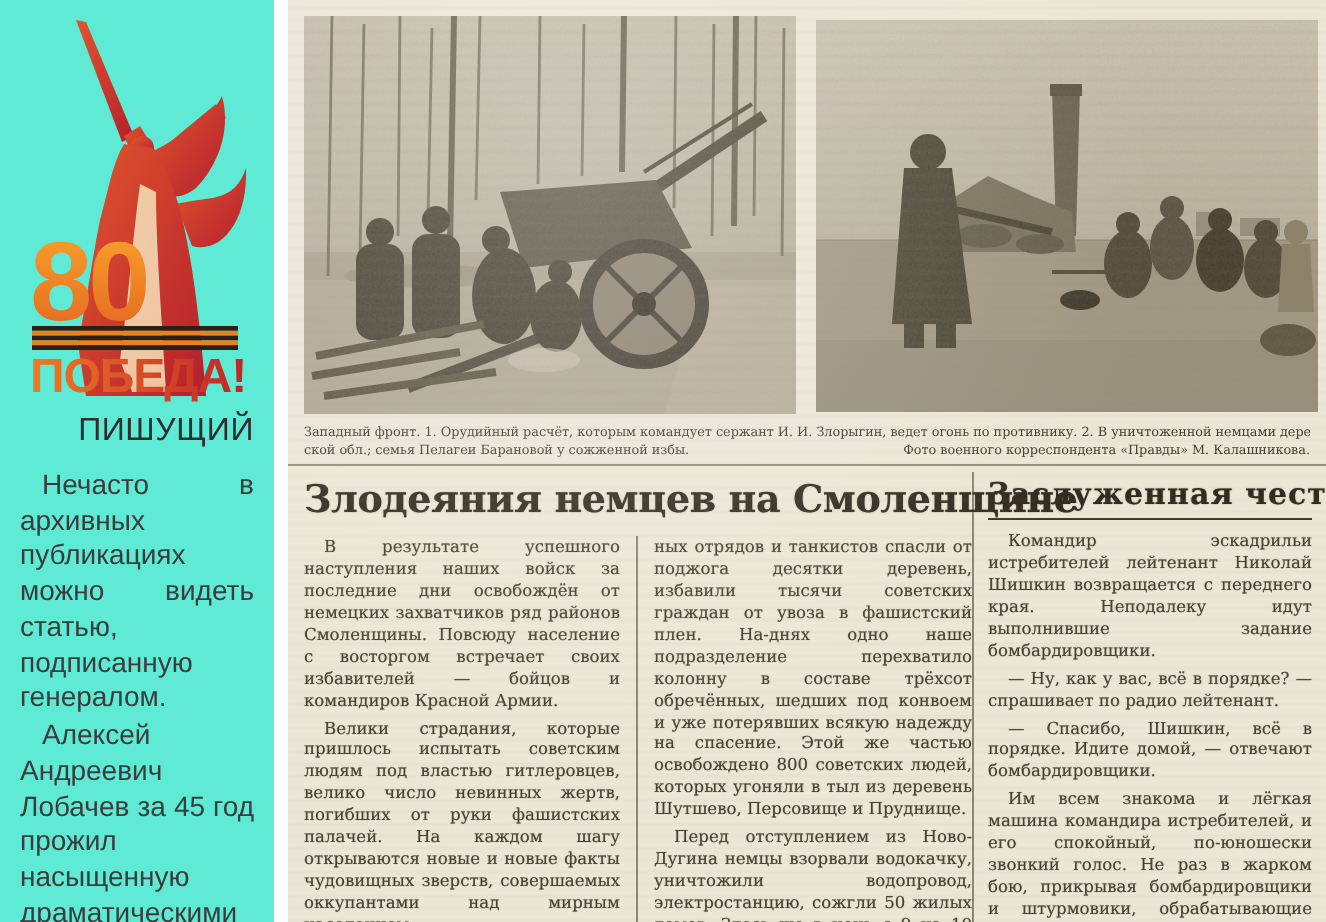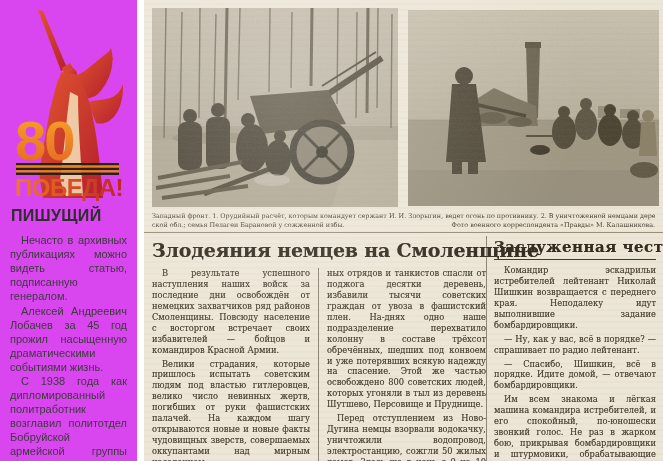--- a/index.html
+++ b/index.html
@@ -5,30 +5,30 @@
   html,body{margin:0;padding:0;}
   body{
     width:663px;height:461px;overflow:hidden;position:relative;
     background:#ffffff;font-family:"Liberation Sans",sans-serif;
   }
   .page{position:absolute;inset:0;background:#ffffff;}
 
   
   .sidebar{
     position:absolute;left:0;top:0;width:137px;height:461px;
-    background:#d946ef;box-sizing:border-box;padding:8px 10px 0 10px;
+    background:#5eead4;box-sizing:border-box;padding:8px 10px 0 10px;
   }
   .logo-svg{display:block;margin:2px auto 4px auto;}
   .sb-title{
-    font-size:16px;font-weight:bold;color:#2e2e2e;line-height:1.3;
-    margin:4px 0 7px 1px;letter-spacing:.3px;
+    font-size:16px;font-weight:normal;color:#2e2e2e;line-height:1.3;
+    margin:4px 0 7px 1px;letter-spacing:.3px;text-align:right;
   }
   .sb-title span{display:block;}
   .sb-text p{
-    font-size:11px;line-height:1.27;color:#3c3c3c;text-align:justify;
+    font-size:14px;line-height:1.27;color:#3c3c3c;text-align:justify;
     margin:0 0 1px 0;text-indent:11px;
   }
 
   
   .scan{
     position:absolute;left:144px;top:0;width:519px;height:461px;
     background:#ece6d6;overflow:hidden;
   }
   .scan::after{
     content:"";position:absolute;inset:0;pointer-events:none;

